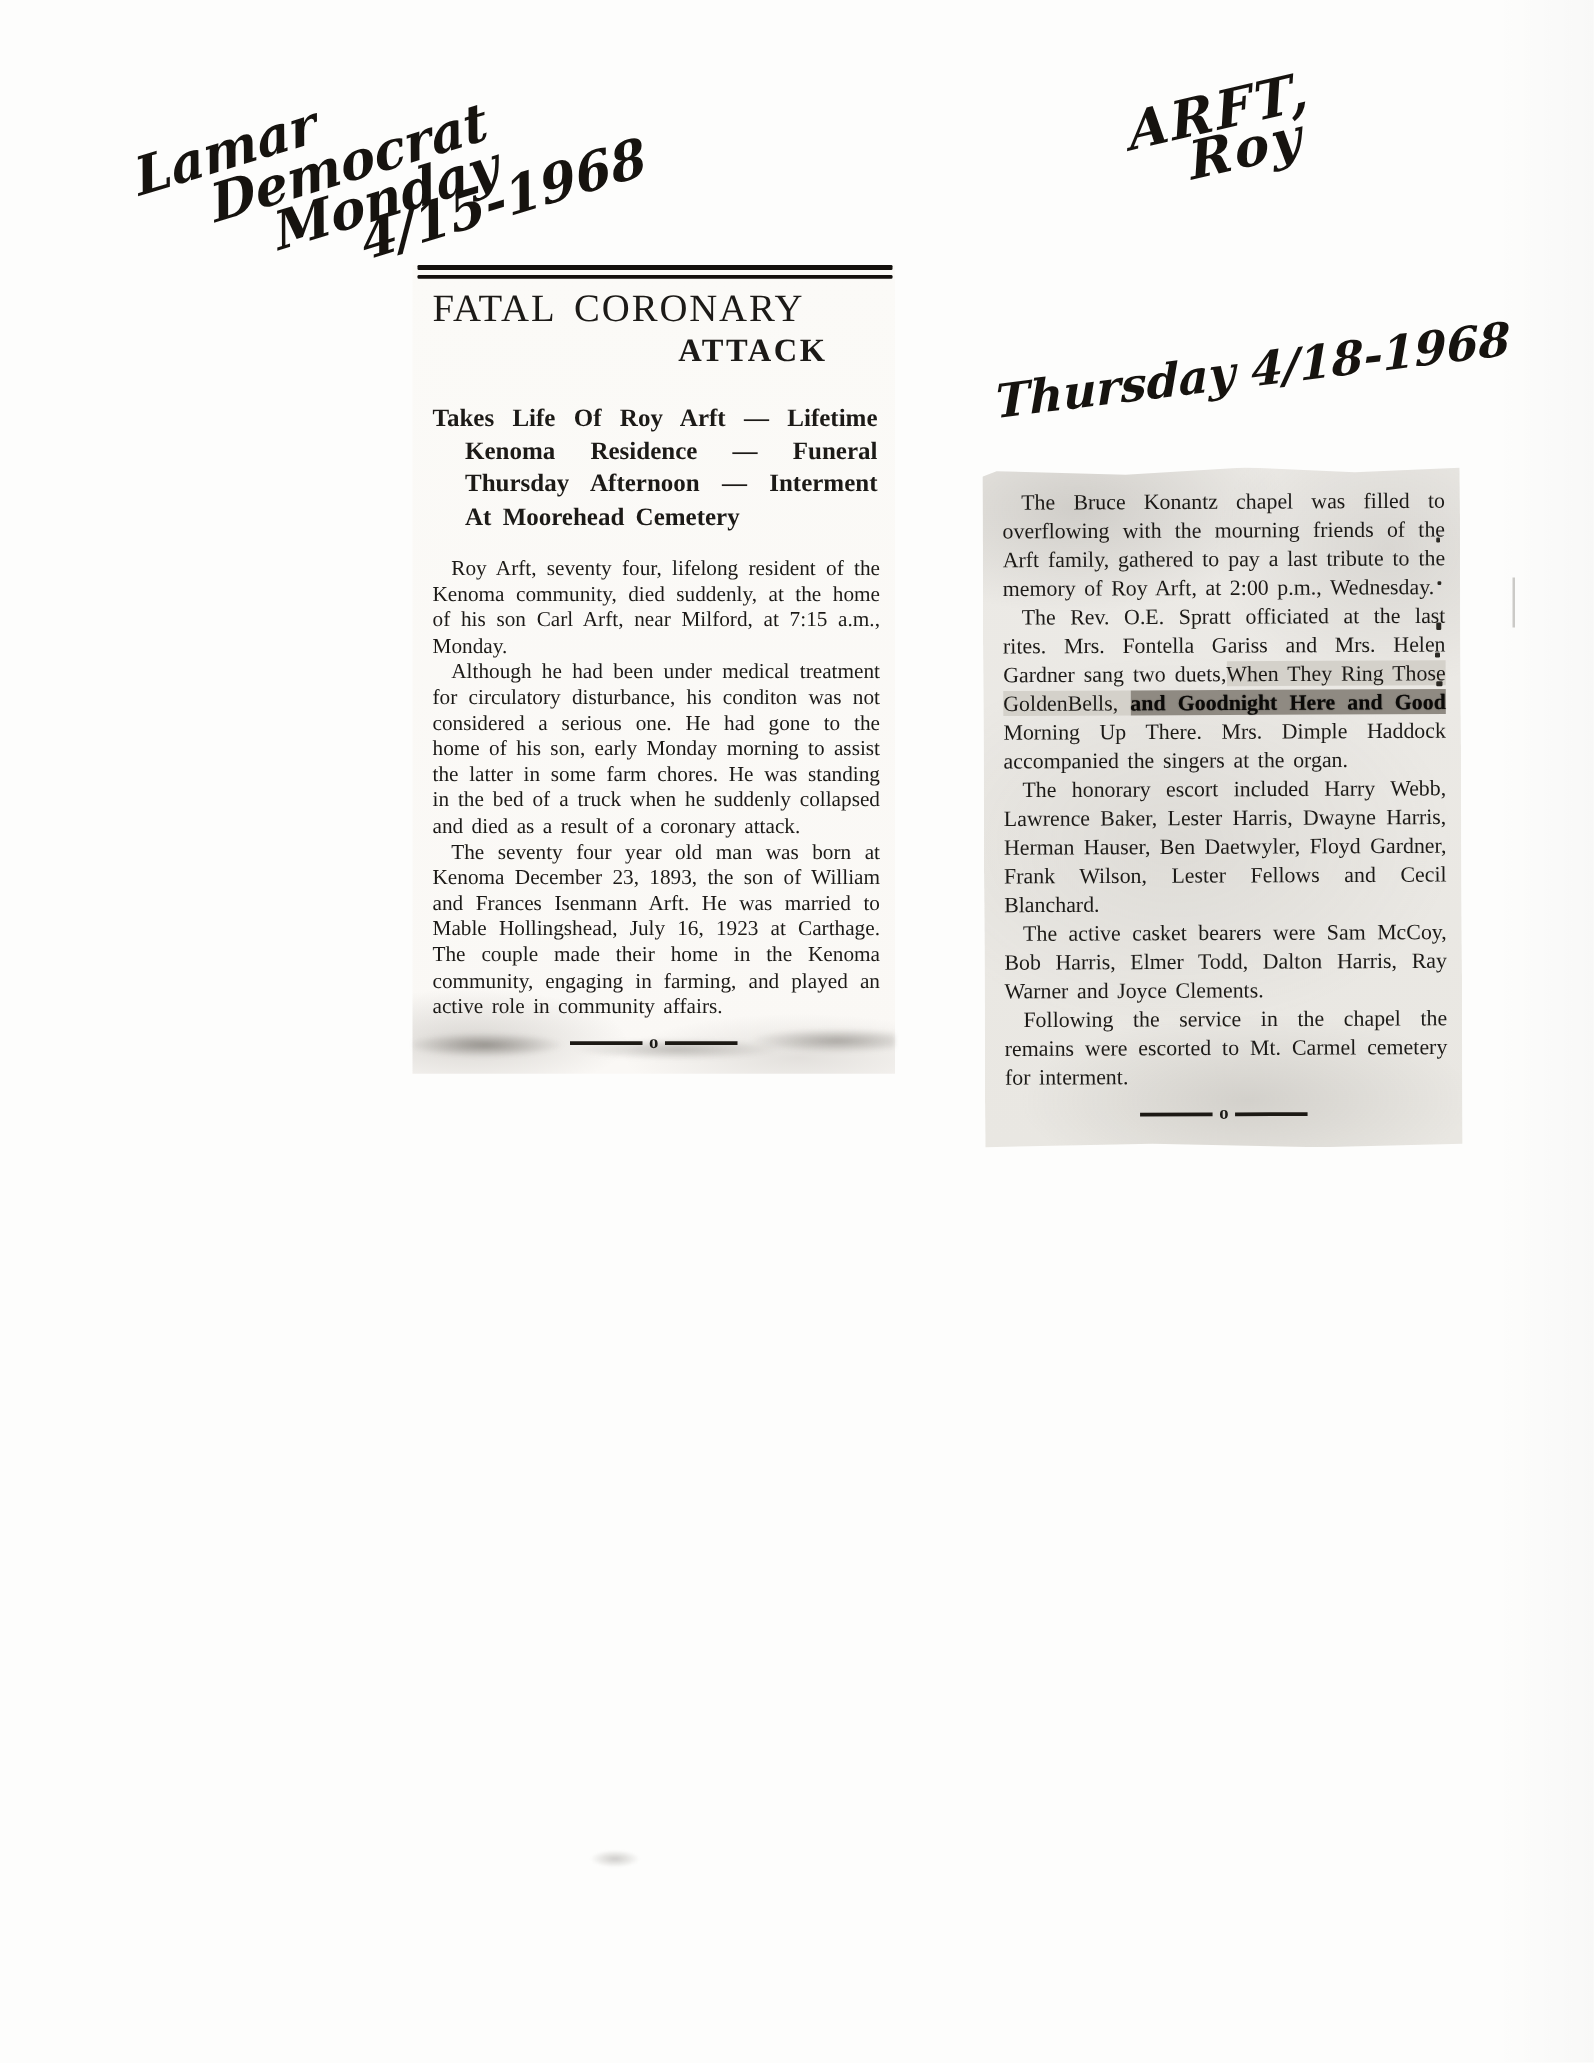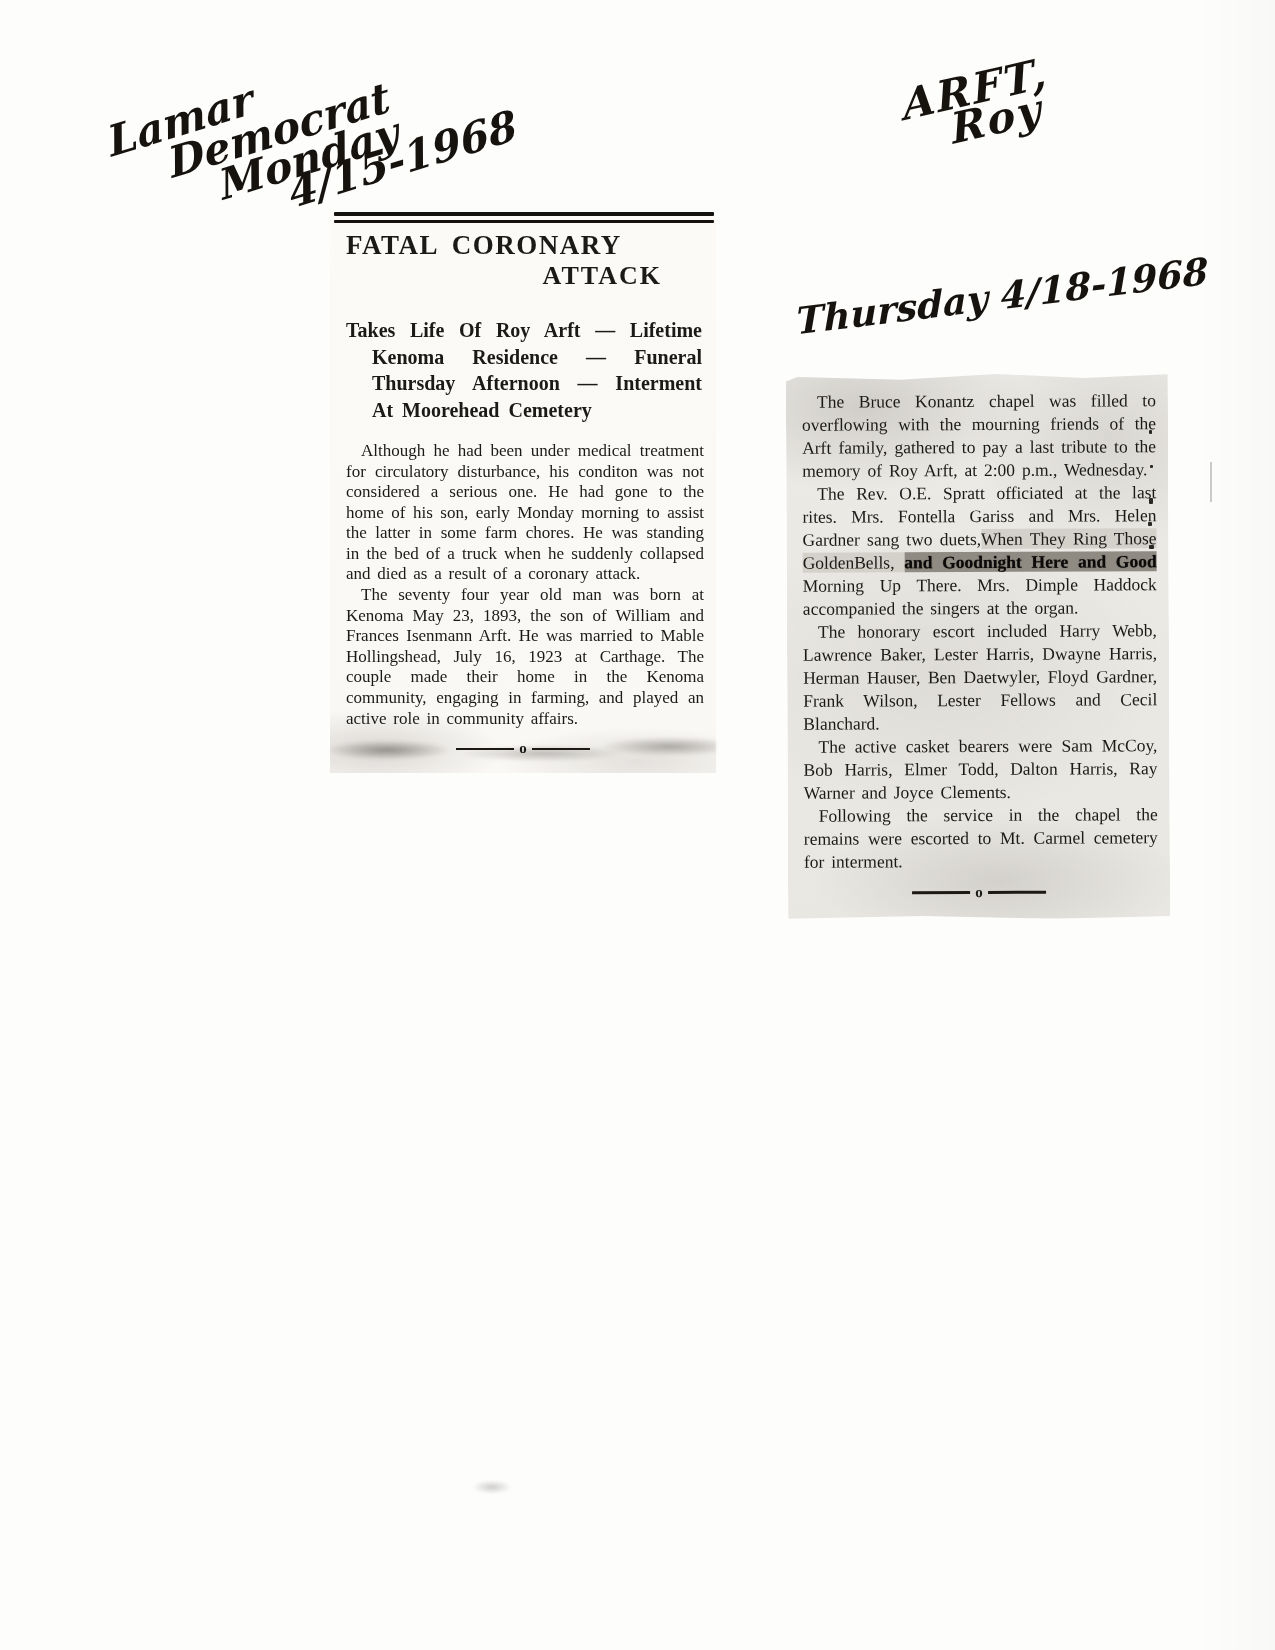--- a/index.html
+++ b/index.html
@@ -62,22 +62,22 @@
       linear-gradient(#eceae6, #e9e7e2);
     clip-path: polygon(0 1.2%, 3% 0.4%, 30% 1.0%, 55% 0%, 78% 0.8%, 100% 0.2%, 100% 99.6%, 70% 100%, 35% 99.4%, 0 99.8%);
     padding: 16px 0 18px 0;
   }
 
   .rule-double { margin: 0 2px 8px 4px; }
   .rule-double .bar { height: 4px; background: #14110e; margin-bottom: 4px; border-radius: 1px; }
   .rule-double .bar:last-child { height: 3px; }
 
   .headline {
-    font-weight: bold;
-    font-size: 27px;
+    font-weight: normal;
+    font-size: 31px;
     letter-spacing: 1.5px;
     line-height: 1.05;
     margin: 6px 10px 0 16px;
     word-spacing: 6px;
   }
   .headline-2 {
     font-weight: bold;
     font-size: 26px;
     letter-spacing: 2px;
     text-align: right;
@@ -174,22 +174,23 @@
 
   <article class="clip clip-left">
     <div class="rule-double">
       <div class="bar"></div>
       <div class="bar"></div>
     </div>
     <div class="headline">FATAL CORONARY</div>
     <div class="headline-2">ATTACK</div>
     <div class="subhead">Takes Life Of Roy Arft — Lifetime Kenoma Residence — Funeral Thursday Afternoon — Interment At Moorehead Cemetery</div>
     <div class="body-text">
+      <p>Roy Arft, seventy four, lifelong resident of the Kenoma community, died suddenly, at the home of his son Carl Arft, near Milford, at 7:15 a.m., Monday.</p>
       <p>Although he had been under medical treatment for circulatory disturbance, his conditon was not considered a serious one. He had gone to the home of his son, early Monday morning to assist the latter in some farm chores. He was standing in the bed of a truck when he suddenly collapsed and died as a result of a coronary attack.</p>
-      <p>The seventy four year old man was born at Kenoma May 23, 1893, the son of William and Frances Isenmann Arft. He was married to Mable Hollingshead, July 16, 1923 at Carthage. The couple made their home in the Kenoma community, engaging in farming, and played an active role in community affairs.</p>
+      <p>The seventy four year old man was born at Kenoma December 23, 1893, the son of William and Frances Isenmann Arft. He was married to Mable Hollingshead, July 16, 1923 at Carthage. The couple made their home in the Kenoma community, engaging in farming, and played an active role in community affairs.</p>
     </div>
     <div class="smudge-band"></div>
     <div class="end-divider"><span class="dash"></span><span class="divider-glyph">o</span><span class="dash"></span></div>
   </article>
 
   <article class="clip clip-right">
     <div class="body-text">
       <p>The Bruce Konantz chapel was filled to overflowing with the mourning friends of the Arft family, gathered to pay a last tribute to the memory of Roy Arft, at 2:00 p.m., Wednesday.</p>
       <p><span>The Rev. O.E. Spratt officiated at the last rites. Mrs. Fontella Gariss and Mrs. Helen Gardner sang two duets,</span><span class="hl-light">When They Ring Those GoldenBells, </span><span class="hl-dark">and Goodnight Here and Good</span><span> Morning Up There. Mrs. Dimple Haddock accompanied the singers at the organ.</span></p>
       <p>The honorary escort included Harry Webb, Lawrence Baker, Lester Harris, Dwayne Harris, Herman Hauser, Ben Daetwyler, Floyd Gardner, Frank Wilson, Lester Fellows and Cecil Blanchard.</p>

